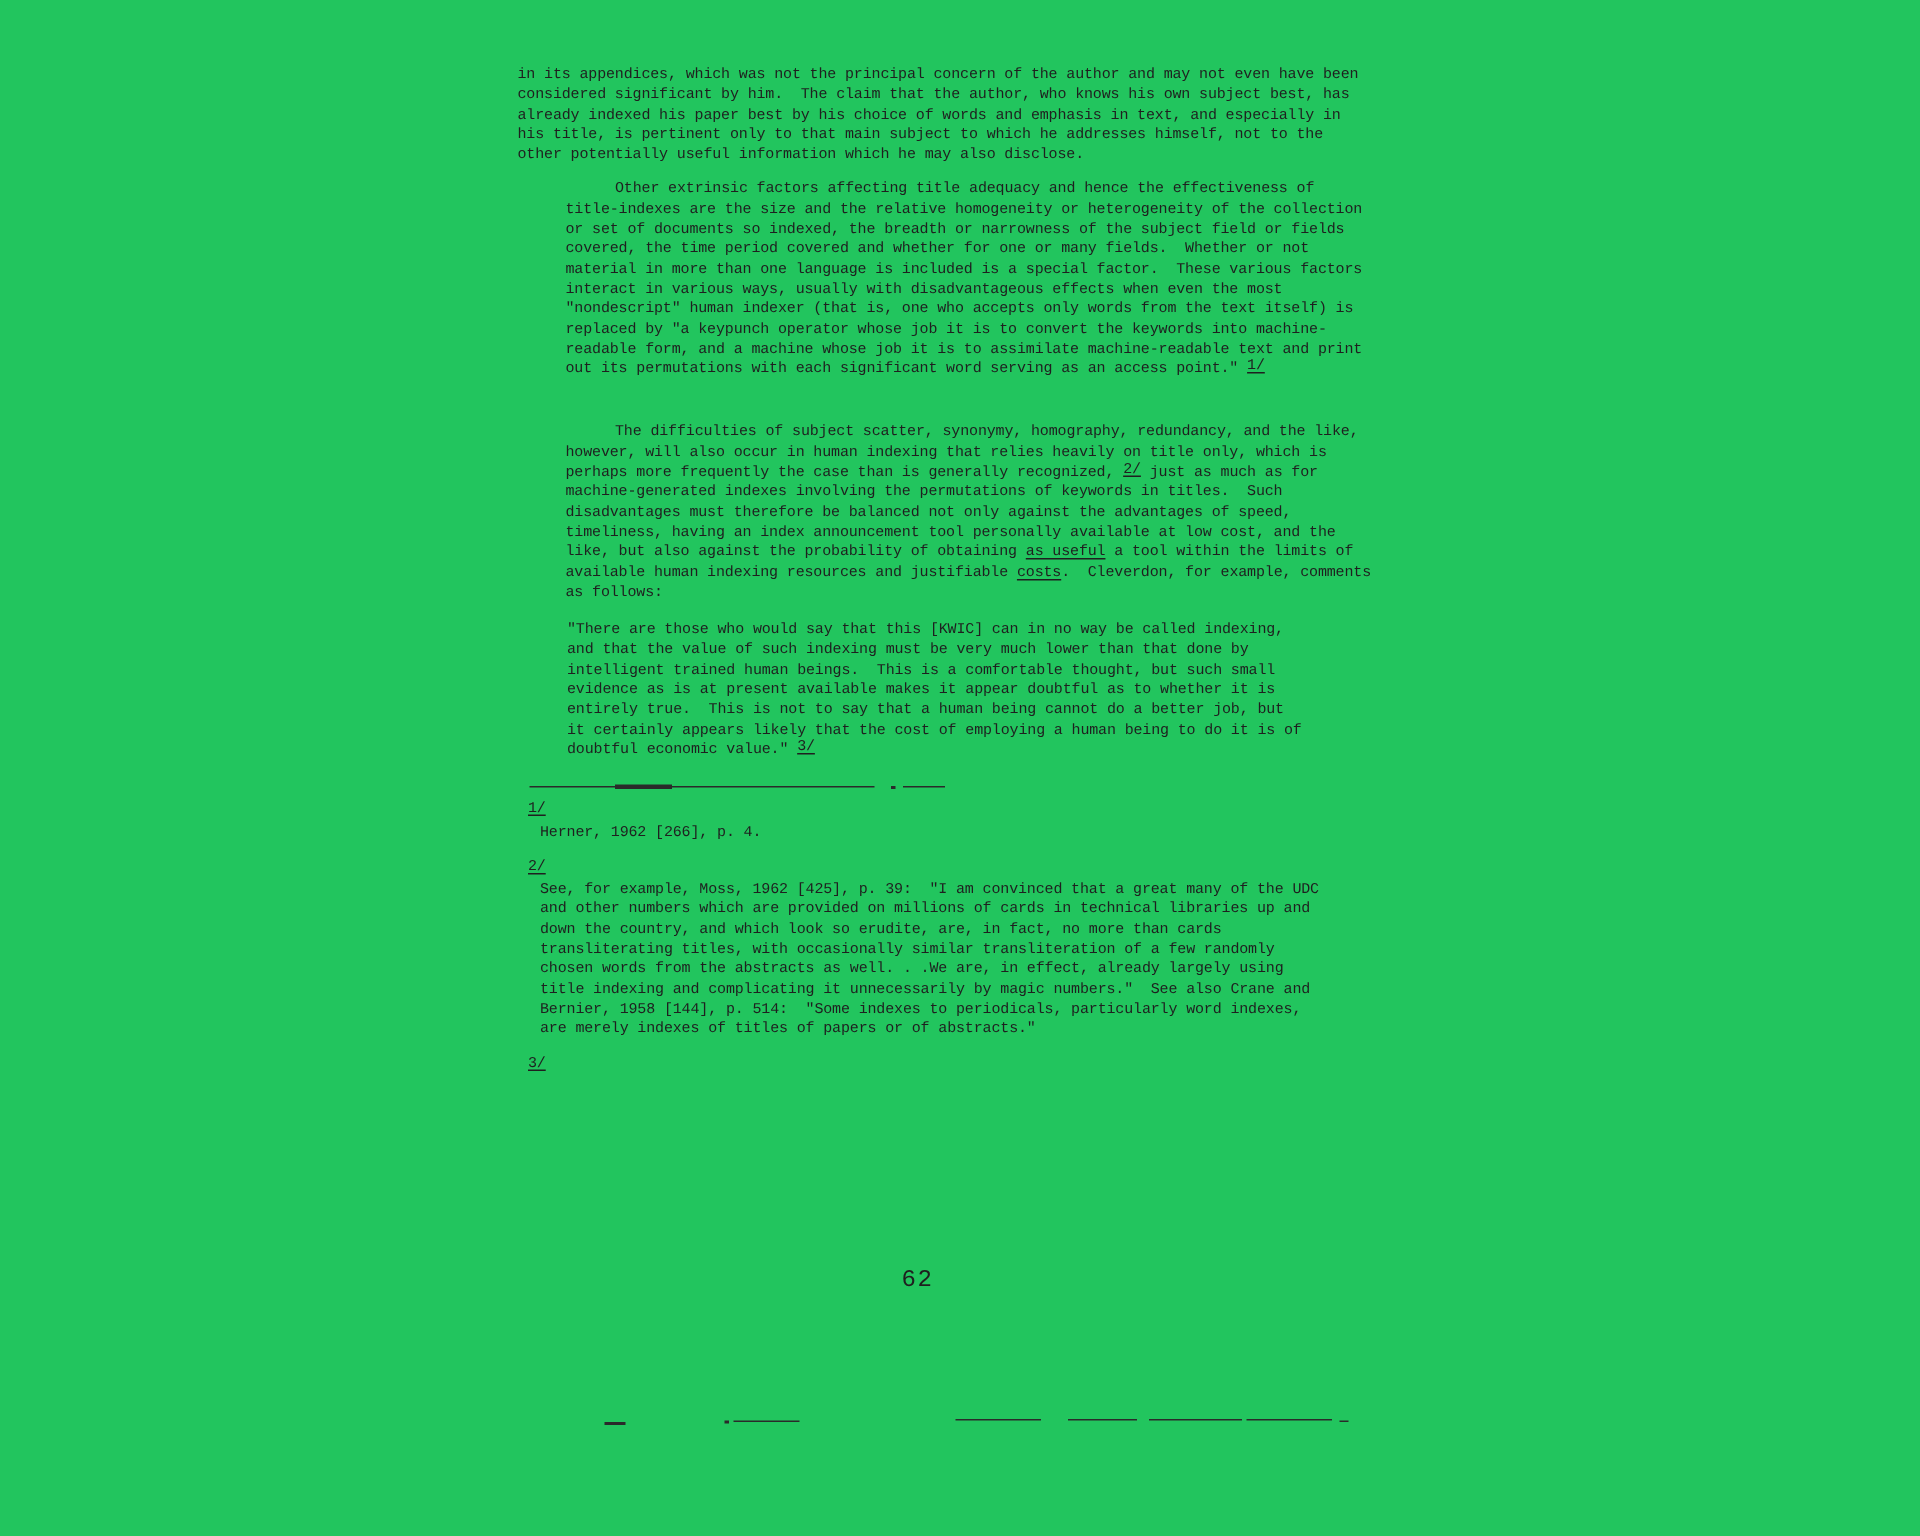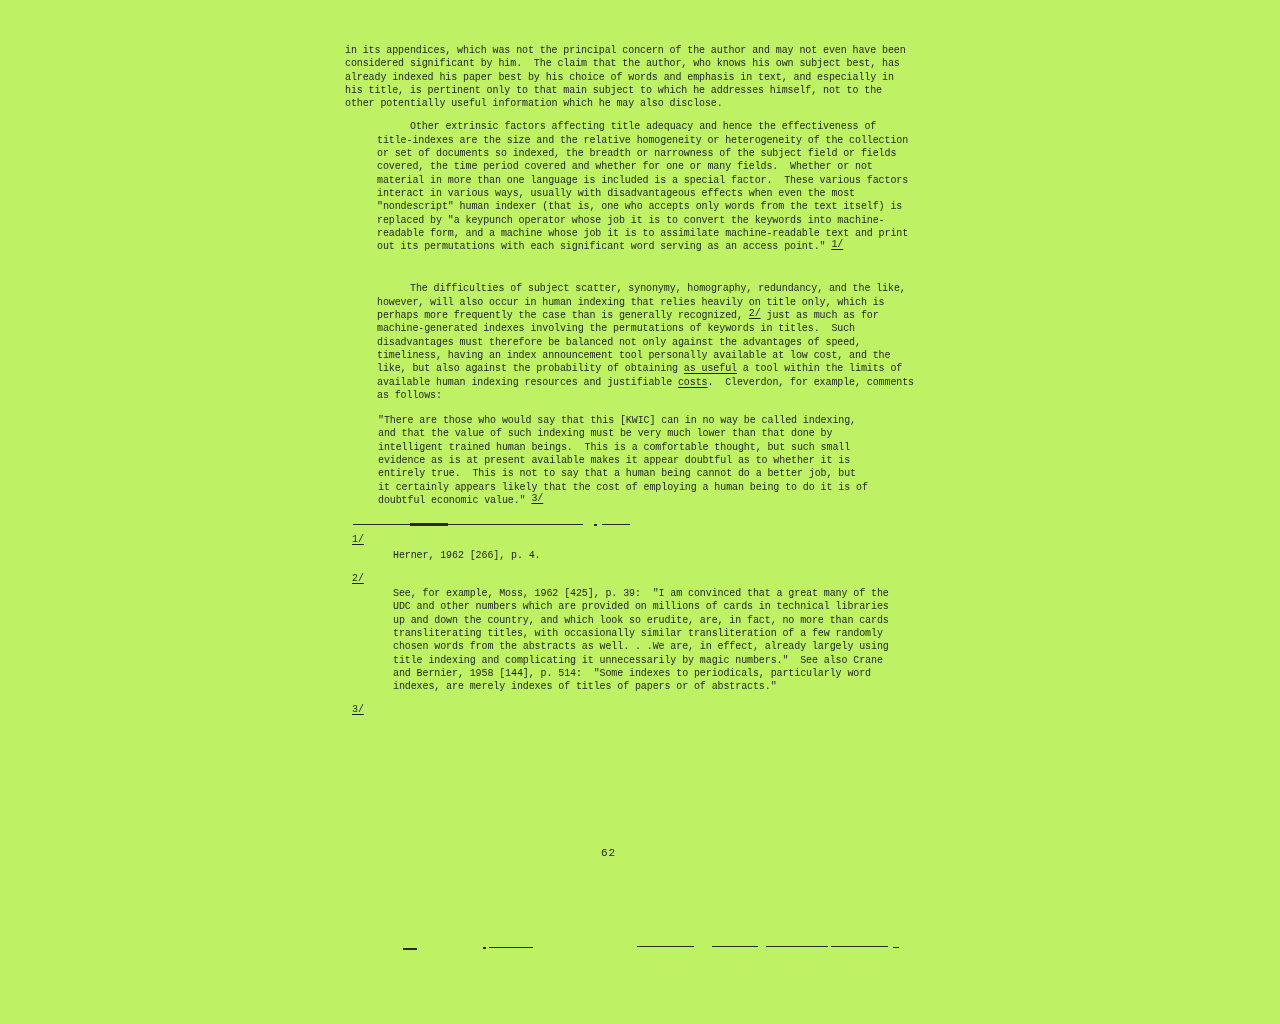--- a/index.html
+++ b/index.html
@@ -4,21 +4,21 @@
 <style>
   html, body {
     margin: 0;
     padding: 0;
     background: #ffffff;
   }
   .canvas {
     position: relative;
     width: 1280px;
     height: 1024px;
-    background: #bef264;
+    background: #22c55e;
     overflow: hidden;
     font-family: "Liberation Mono", "DejaVu Sans Mono", monospace;
     color: #1f1f1f;
   }
   .text-col {
     position: absolute;
     left: 345px;
     top: 44px;
     width: 572px;
     font-size: 10px;
@@ -63,31 +63,30 @@
   .fn-rule .seg2 { left: 257px; top: 1px; width: 28px; }
   
   #footnotes { margin-top: 9px; }
   .footnote { margin-top: 0; }
   .fn-marker {
     display: block;
     margin-left: 7px;
     white-space: pre;
   }
   .fn-text {
-    margin-left: 33px;
     margin-right: 26px;
     white-space: pre-wrap;
     padding-left: 15px;
   }
   .footnote + .footnote { margin-top: 12px; }
   .page-num {
     position: absolute;
     left: 256px;
     top: 803px;
-    font-size: 11px;
+    font-size: 16px;
     letter-spacing: 1px;
   }
   
   .artifact {
     position: absolute;
     background: #2a2a2a;
     height: 1px;
   }
   .a1 { left: 403px; top: 948px; width: 14px; height: 2px; }
   .a2 { left: 483px; top: 947px; width: 3px;  height: 2px; }

